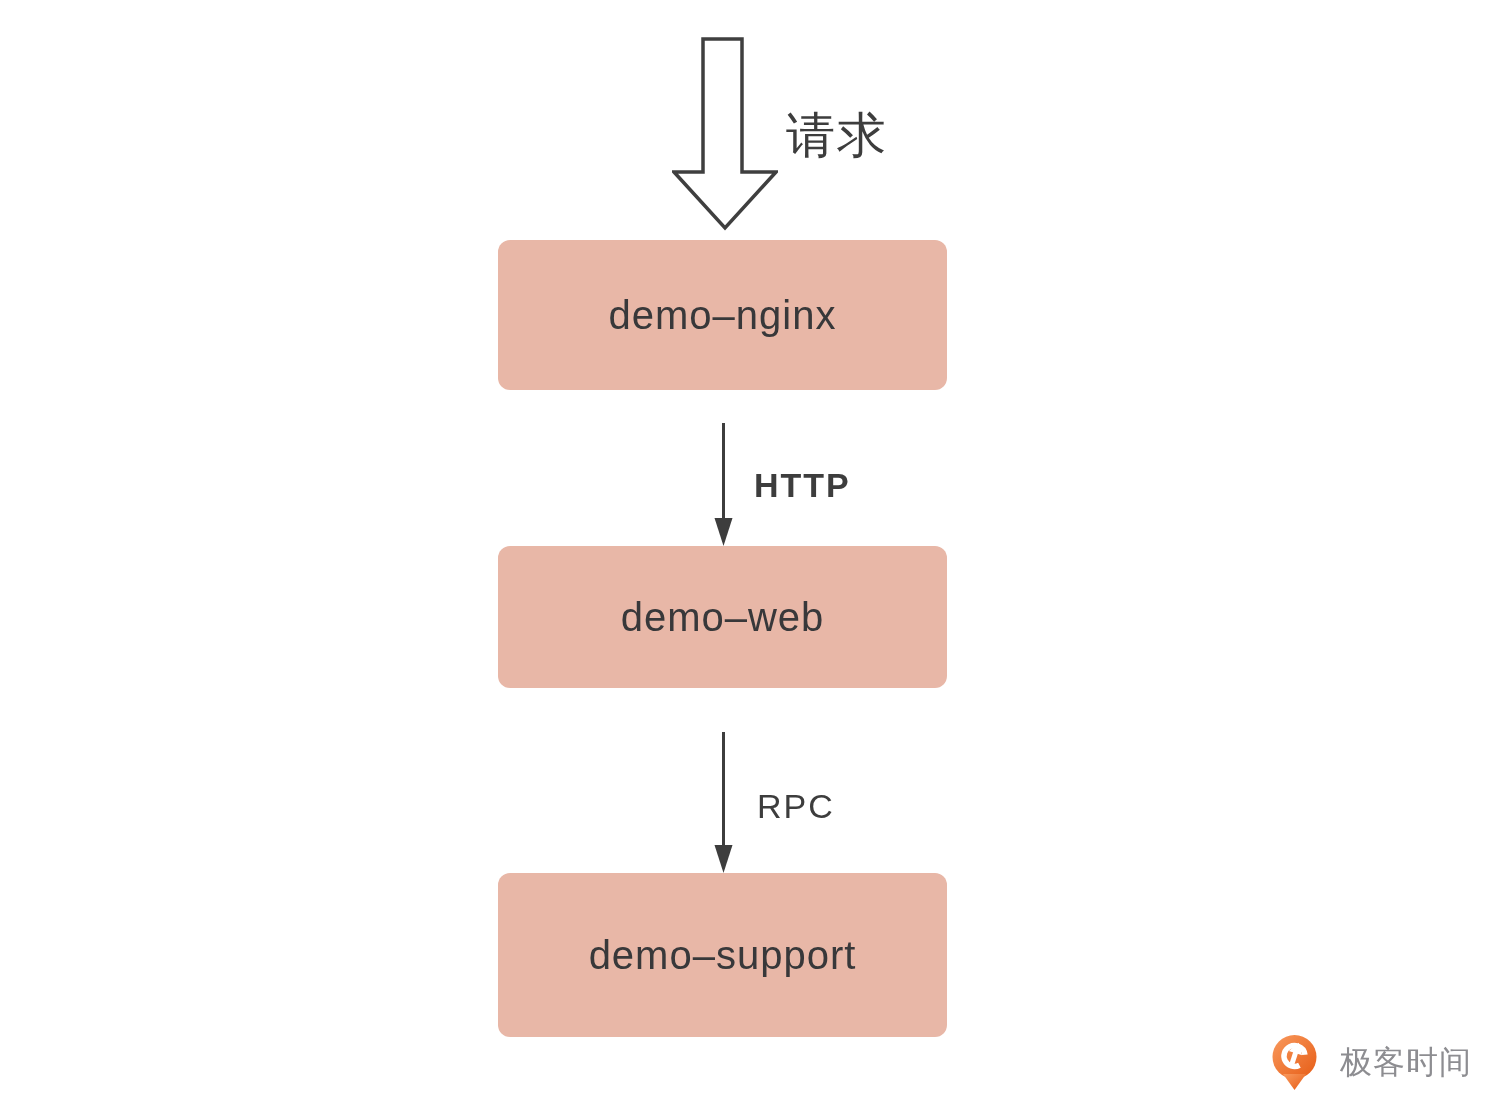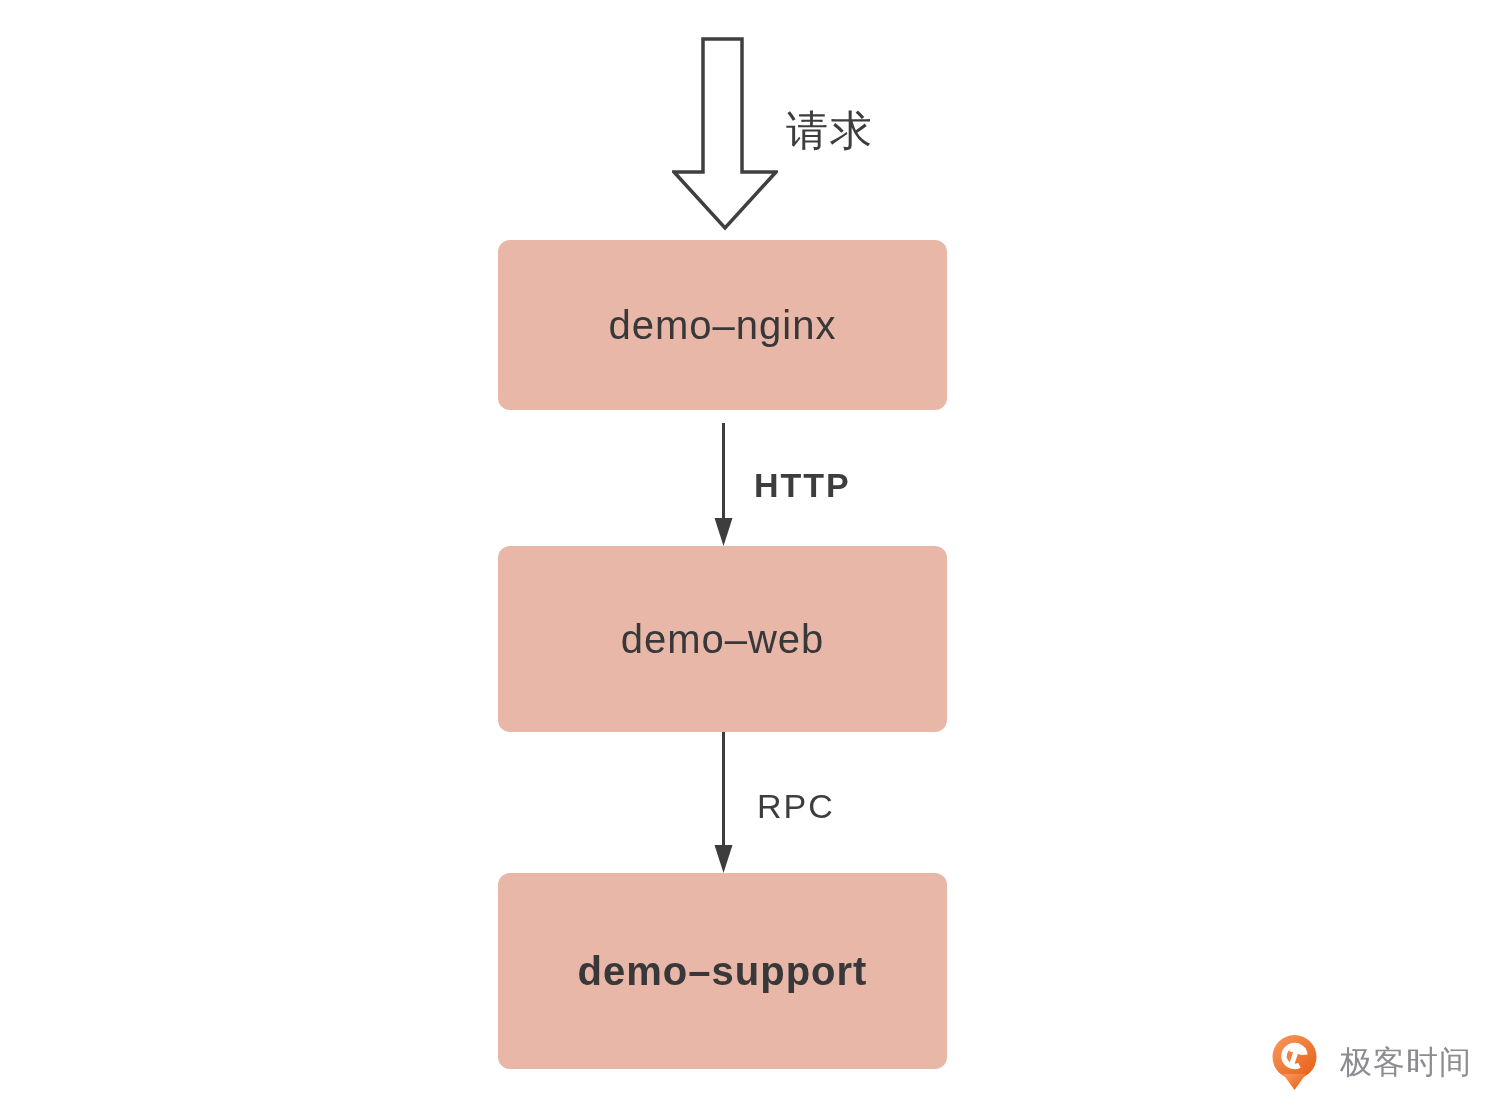--- a/index.html
+++ b/index.html
@@ -20,42 +20,42 @@
     overflow:hidden;
   }
   .big-arrow{
     position:absolute;
     left:672px; top:37px;
     width:106px; height:194px;
   }
   .entry-label{
     position:absolute;
     left:786px; top:103px;
-    font-size:42px;
+    font-size:49px;
     color:#3d3d3d;
     letter-spacing:2px;
     white-space:nowrap;
   }
   .node{
     position:absolute;
     left:498px;
     width:449px;
     background:var(--node-fill);
     border-radius:12px;
     display:flex;
     align-items:center;
     justify-content:center;
     color:var(--node-text);
     font-size:40px;
     letter-spacing:1px;
     white-space:nowrap;
   }
-  .node-nginx{top:240px; height:170px;}
-  .node-web{top:546px; height:186px;}
-  .node-support{top:873px; height:196px;font-weight:bold;}
+  .node-nginx{top:240px; height:150px;}
+  .node-web{top:546px; height:142px;}
+  .node-support{top:873px; height:164px;}
   .connector{
     position:absolute;
     left:711px;
     width:25px;
   }
   .connector-1{top:422px; height:125px;}
   .connector-2{top:731px; height:143px;}
   .edge-label{
     position:absolute;
     font-size:34px;

